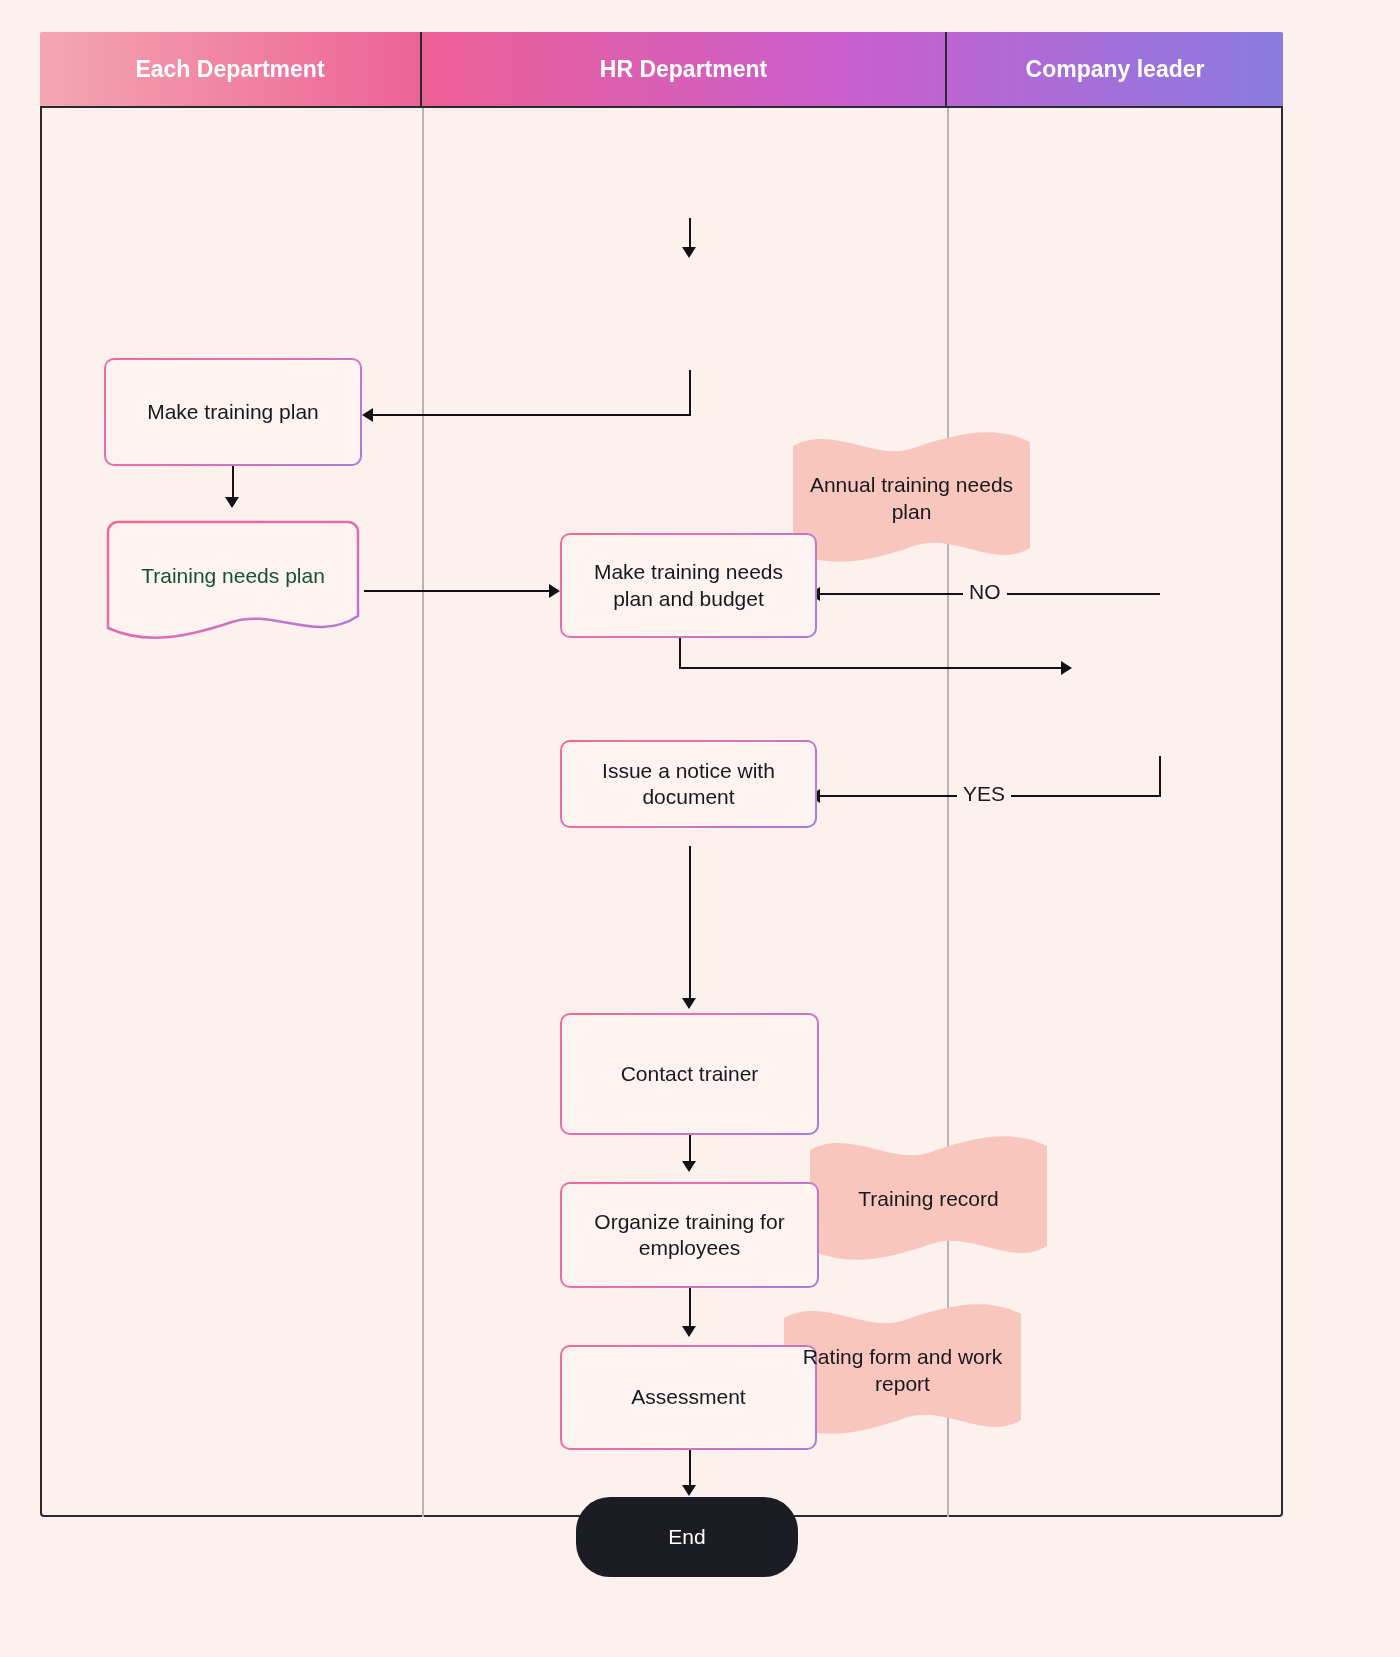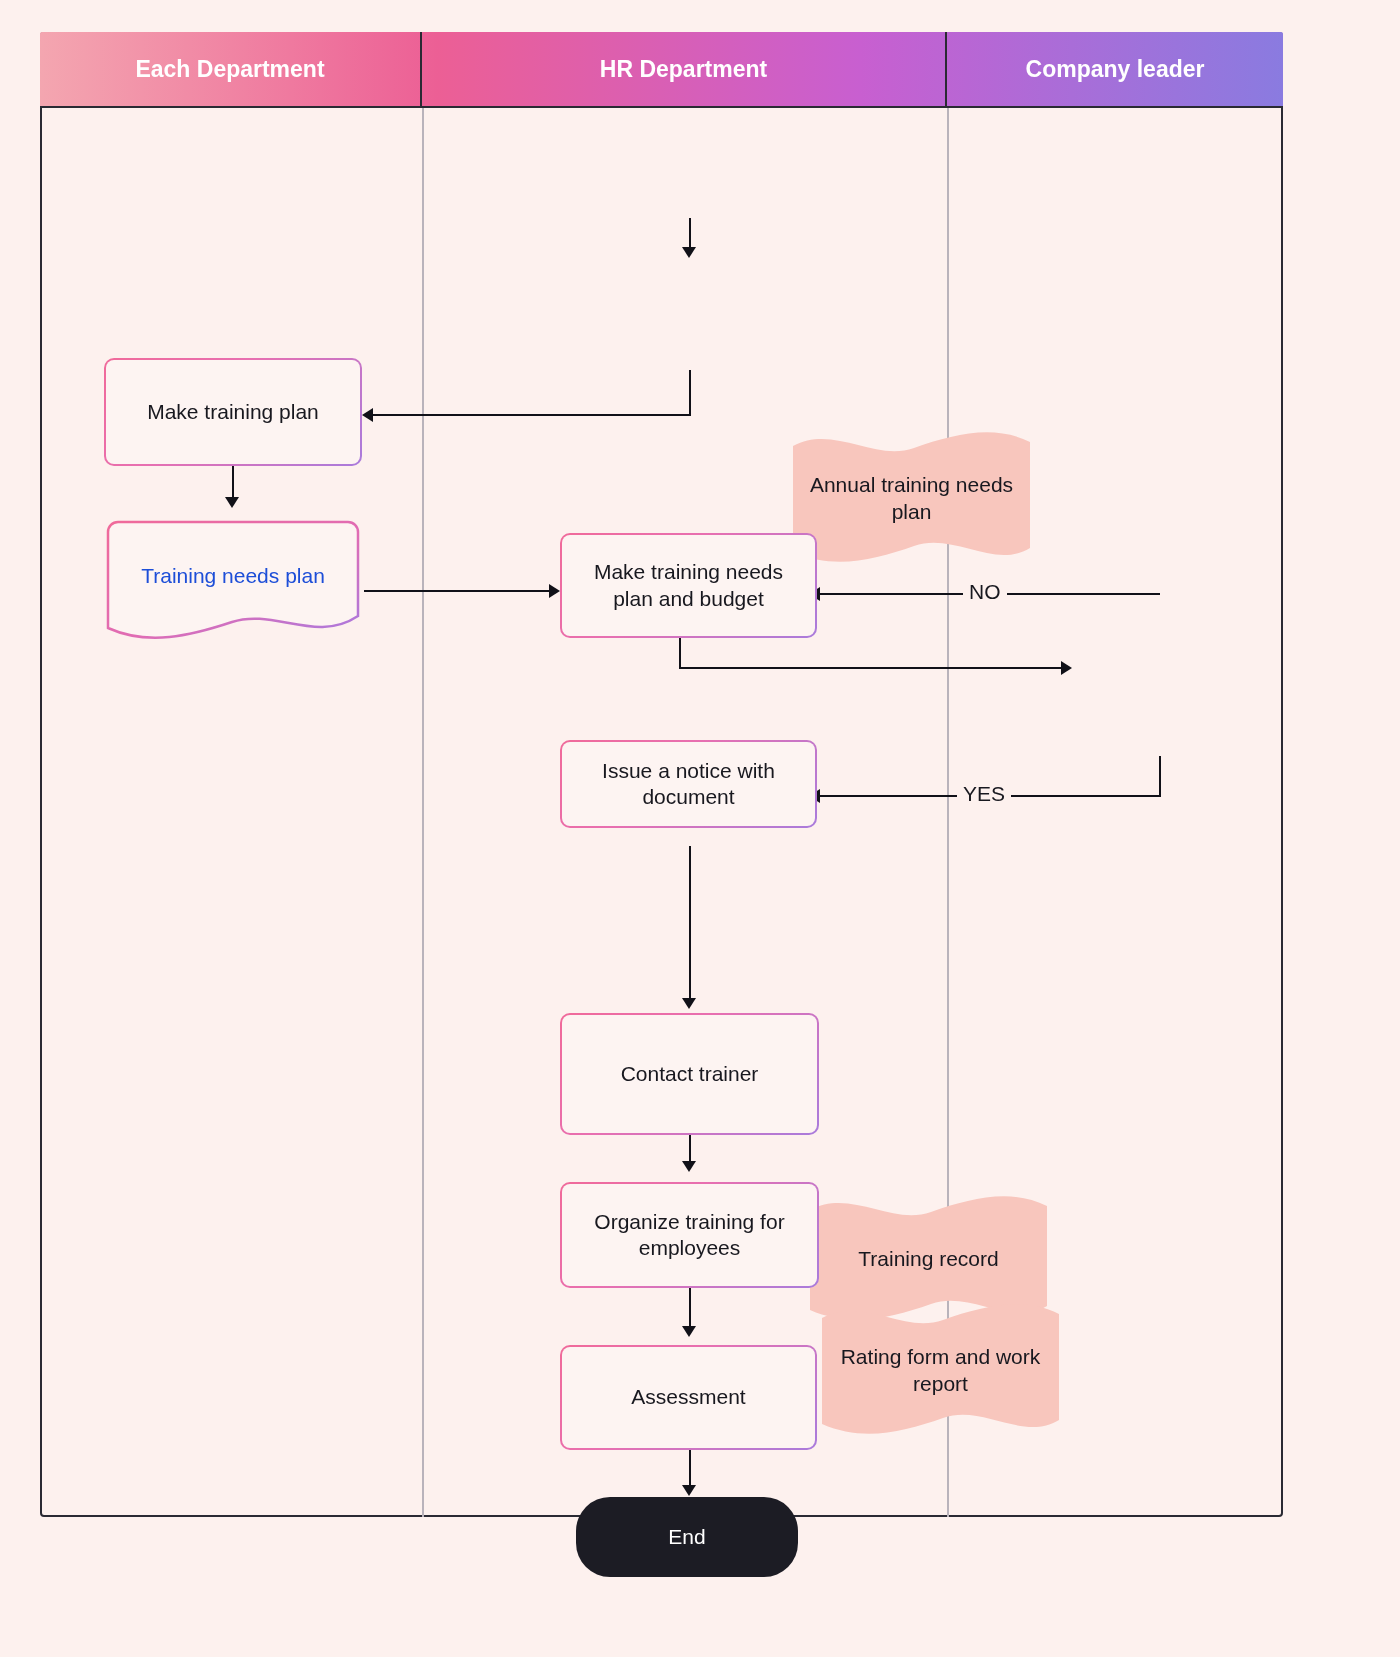--- a/index.html
+++ b/index.html
@@ -231,50 +231,50 @@
 
   <div class="doc" style="left:789px; top:428px; width:245px; height:140px;">
     <div class="doc-bg">
       <svg width="245" height="140" viewBox="0 0 245 140" preserveAspectRatio="none">
         <path d="M4,18 C45,-4 85,34 125,20 C165,6 205,-4 241,14 L241,120 C205,142 165,104 125,118 C85,132 45,142 4,124 Z" fill="#f8c6bd"></path>
       </svg>
     </div>
     <div class="doc-text">Annual training needs plan</div>
   </div>
 
-  <div class="doc" style="left:806px; top:1194px; width:245px; height:130px;">
+  <div class="doc" style="left:806px; top:1134px; width:245px; height:130px;">
     <div class="doc-bg">
       <svg width="245" height="130" viewBox="0 0 245 130" preserveAspectRatio="none">
         <path d="M4,16 C45,-6 85,32 125,18 C165,4 205,-6 241,12 L241,112 C205,134 165,96 125,110 C85,124 45,134 4,116 Z" fill="#f8c6bd"></path>
       </svg>
     </div>
     <div class="doc-text">Training record</div>
   </div>
 
-  <div class="doc" style="left:818px; top:1300px; width:245px; height:140px;">
+  <div class="doc" style="left:780px; top:1300px; width:245px; height:140px;">
     <div class="doc-bg">
       <svg width="245" height="140" viewBox="0 0 245 140" preserveAspectRatio="none">
         <path d="M4,18 C45,-4 85,34 125,20 C165,6 205,-4 241,14 L241,120 C205,142 165,104 125,118 C85,132 45,142 4,124 Z" fill="#f8c6bd"></path>
       </svg>
     </div>
     <div class="doc-text">Rating form and work report</div>
   </div>
 
   <div class="doc-outline" style="left:104px; top:520px; width:258px; height:130px;">
     <svg width="258" height="130" viewBox="0 0 258 130" preserveAspectRatio="none">
       <defs>
         <linearGradient id="needsPlanStroke" x1="0" y1="0" x2="1" y2="1">
           <stop offset="0%" stop-color="#f06a9a"></stop>
           <stop offset="55%" stop-color="#e06cb4"></stop>
           <stop offset="100%" stop-color="#a87ae0"></stop>
         </linearGradient>
       </defs>
       <path d="M14,2 L244,2 A10,10 0 0 1 254,12 L254,96 C212,124 170,88 128,102 C86,116 44,126 4,108 L4,12 A10,10 0 0 1 14,2 Z" fill="#fdf4f2" stroke="url(#needsPlanStroke)" stroke-width="2.5"></path>
     </svg>
-    <div style="position:absolute; inset:0; display:flex; align-items:center; justify-content:center; text-align:left; font-size:21px; color:#1d4ed8; line-height:1.3; padding:0 22px 18px 22px; box-sizing:border-box;">Training needs plan</div>
+    <div style="position:absolute; inset:0; display:flex; align-items:center; justify-content:center; text-align:left; font-size:21px; color:#14532d; line-height:1.3; padding:0 22px 18px 22px; box-sizing:border-box;">Training needs plan</div>
   </div>
 
 
 
   <div class="node process" style="left:104px; top:358px; width:258px; height:108px;">
     <span>Make training plan</span>
   </div>
 
   <div class="node process" style="left:560px; top:533px; width:257px; height:105px;">
     <span>Make training needs plan and budget</span>

